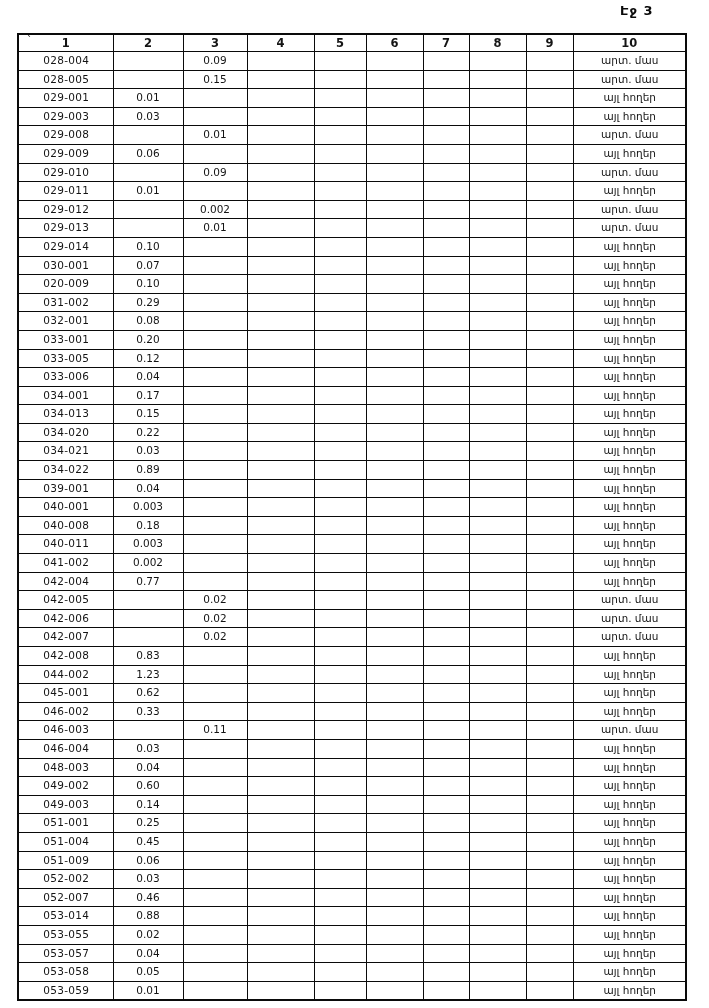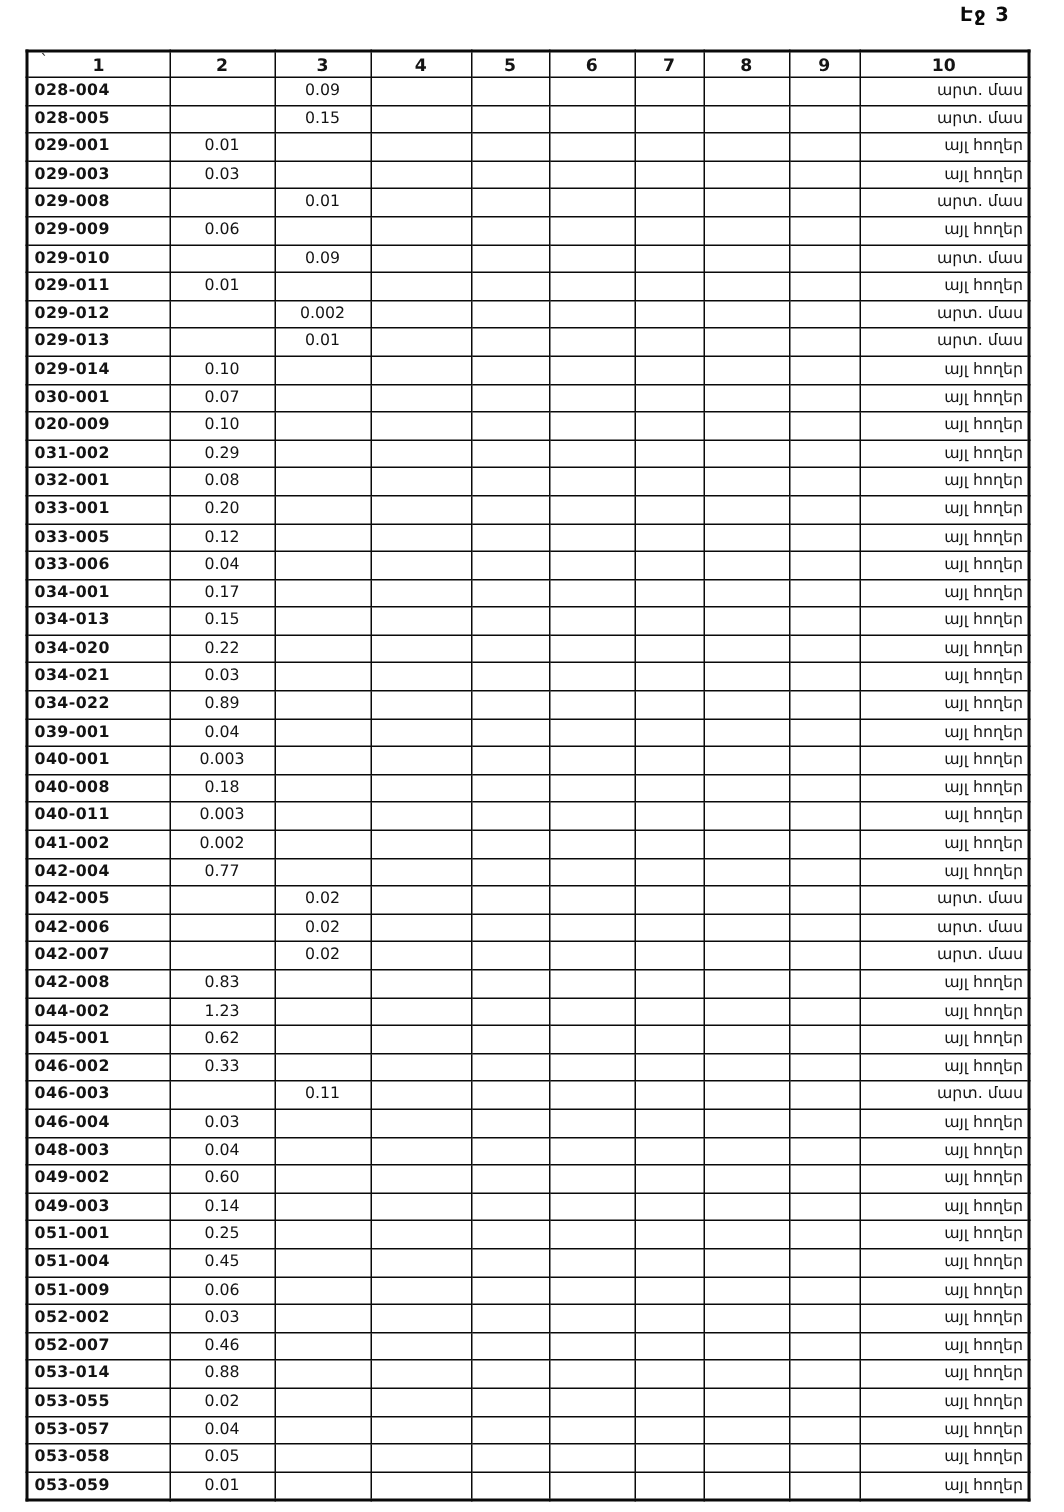--- a/index.html
+++ b/index.html
@@ -11,21 +11,21 @@
     position: relative;
     width: 709px;
     height: 1008px;
     font-family: "DejaVu Sans", sans-serif;
     color: #111111;
     overflow: hidden;
   }
   .page-label {
     position: absolute;
     top: 3px;
-    left: 640px;
+    left: 620px;
     font-size: 13px;
     font-weight: bold;
     letter-spacing: 1px;
     color: #0a0a0a;
   }
   table.scan-table {
     position: absolute;
     left: 17px;
     top: 33px;
     width: 668px;
@@ -45,24 +45,24 @@
     color: #141414;
   }
   table.scan-table th {
     font-size: 11.5px;
     font-weight: bold;
     text-align: center;
     height: 16px;
     line-height: 16px;
     position: relative;
   }
-  table.scan-table td:nth-child(1) { text-align: left; padding-left: 4px; letter-spacing: 0.3px; font-weight: bold; }
+  table.scan-table td:nth-child(1) { text-align: center; padding-left: 4px; letter-spacing: 0.3px; }
   table.scan-table td:nth-child(2),
   table.scan-table td:nth-child(3) { text-align: center; }
-  table.scan-table td:nth-child(10) { text-align: right; padding-left: 4px; }
+  table.scan-table td:nth-child(10) { text-align: center; padding-left: 4px; }
   .header-tick {
     position: absolute;
     left: 8px;
     top: -2px;
     font-weight: normal;
     font-size: 10px;
     color: #222;
   }
 </style>
 </head>

